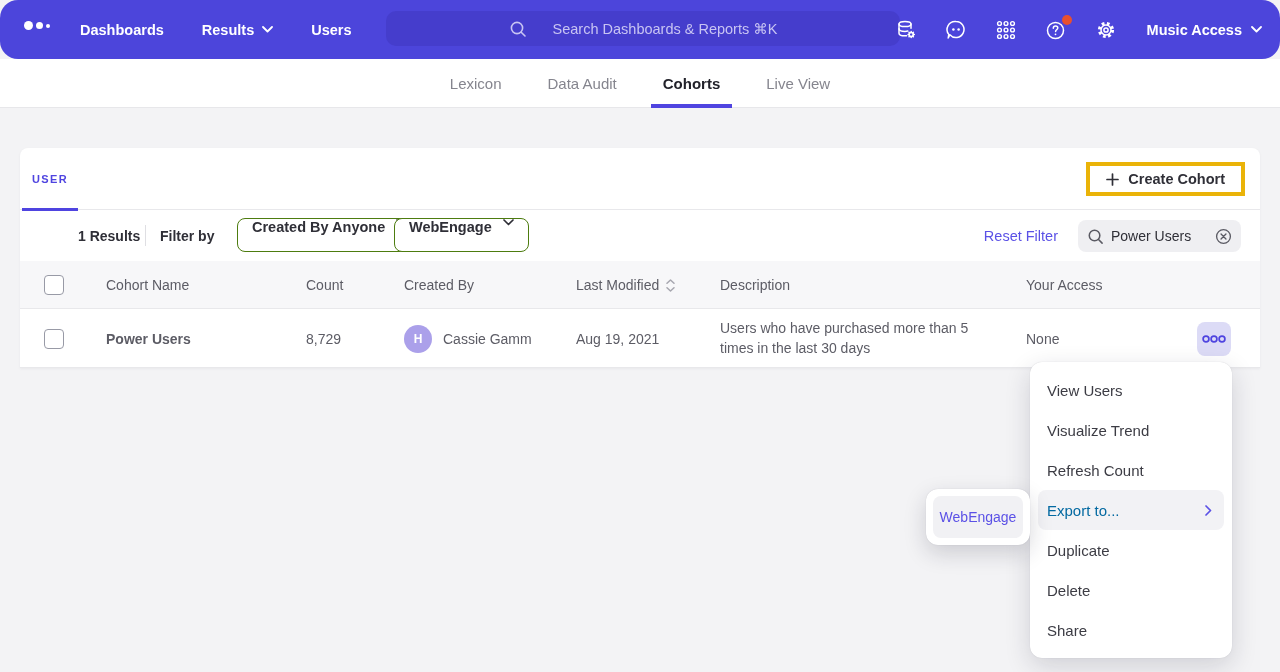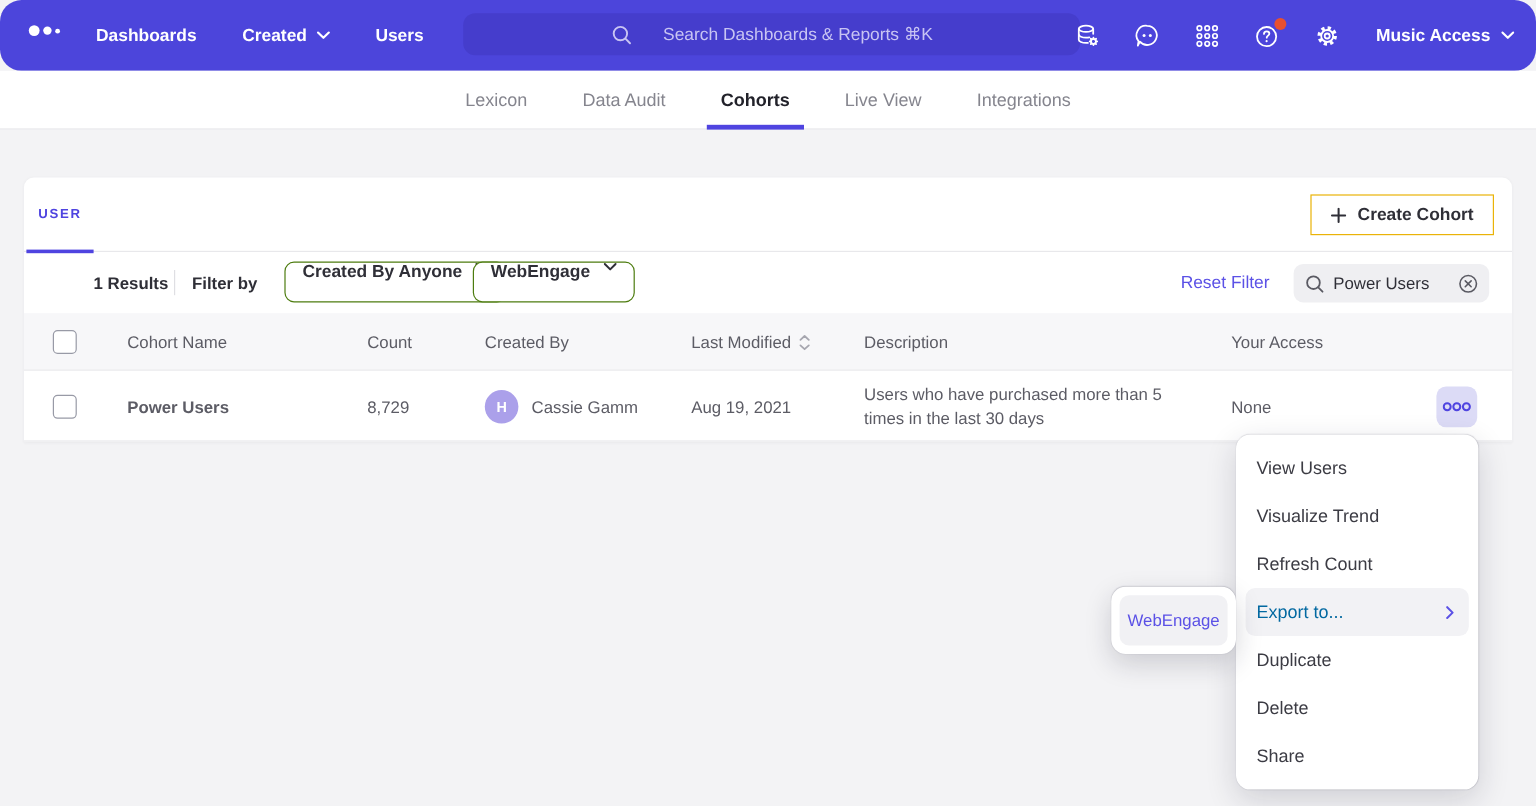--- a/index.html
+++ b/index.html
@@ -39,21 +39,21 @@
   .subnav-tab.active::after { content:''; position:absolute; left:11px; right:11px; bottom:0; height:4px; background:#4F44E0; }
 
   
   .card { position:absolute; left:20px; top:148px; width:1240px; background:#fff;
     border-radius:8px 8px 0 0; box-shadow:0 1px 3px rgba(30,30,60,0.05); }
   .card-header { position:relative; height:62px; border-bottom:1px solid #E8E8EB; }
   .type-tab { position:absolute; left:2px; top:0; width:56px; height:62px; display:flex; align-items:center;
     justify-content:center; color:#4F44E0; font-size:11px; font-weight:700; letter-spacing:1.4px; cursor:pointer; }
   .type-tab::after { content:''; position:absolute; left:0; right:0; bottom:-1px; height:3px; background:#4F44E0; }
   .create-btn { position:absolute; right:15px; top:14px; height:34px; padding:0 16px; background:#fff;
-    border:1px solid #eab308; border-radius:0; display:flex; align-items:center; gap:9px;
+    border:4px solid #eab308; border-radius:0; display:flex; align-items:center; gap:9px;
     font-size:14.5px; font-weight:600; color:#2F2F37; cursor:pointer; font-family:inherit; }
 
   
   .filter-bar { position:relative; height:51px; }
   .results { position:absolute; left:58px; top:0; height:51px; display:flex; align-items:center;
     font-size:14px; font-weight:700; color:#2F2F37; }
   .vdiv { position:absolute; left:125px; top:15px; width:1px; height:21px; background:#DFDFE3; }
   .filter-by { position:absolute; left:140px; top:0; height:51px; display:flex; align-items:center;
     font-size:14px; font-weight:700; color:#2F2F37; }
   .dd { position:absolute; top:8px; height:34px; padding:0 14px; background:#fff; border:1px solid #4d7c0f;
@@ -109,21 +109,21 @@
       <i></i>
       <i></i>
       <i></i>
     </div>
 
   <div class="nav-links">
     <div class="nav-link">
       <span>Dashboards</span>
     </div>
     <div class="nav-link">
-      <span>Created</span>
+      <span>Results</span>
       <svg width="11" height="7" viewBox="0 0 11 7">
           <path d="M1 1l4.5 4.5L10 1" fill="none" stroke="#fff" stroke-width="1.8" stroke-linecap="round" stroke-linejoin="round"></path>
         </svg>
     </div>
     <div class="nav-link">
       <span>Users</span>
     </div>
   </div>
 
   <div class="global-search">
@@ -186,21 +186,20 @@
         </svg>
     </div>
   </div>
 </nav>
 
 <nav class="subnav">
   <div class="subnav-tab">Lexicon</div>
   <div class="subnav-tab">Data Audit</div>
   <div class="subnav-tab active">Cohorts</div>
   <div class="subnav-tab">Live View</div>
-  <div class="subnav-tab">Integrations</div>
 </nav>
 
 <section class="card">
 
   <div class="card-header">
     <div class="type-tab">USER</div>
     <button class="create-btn">
       <svg width="13" height="13" viewBox="0 0 13 13">
           <path d="M6.5 1v11M1 6.5h11" stroke="#2F2F37" stroke-width="1.7" stroke-linecap="round"></path>
         </svg>

